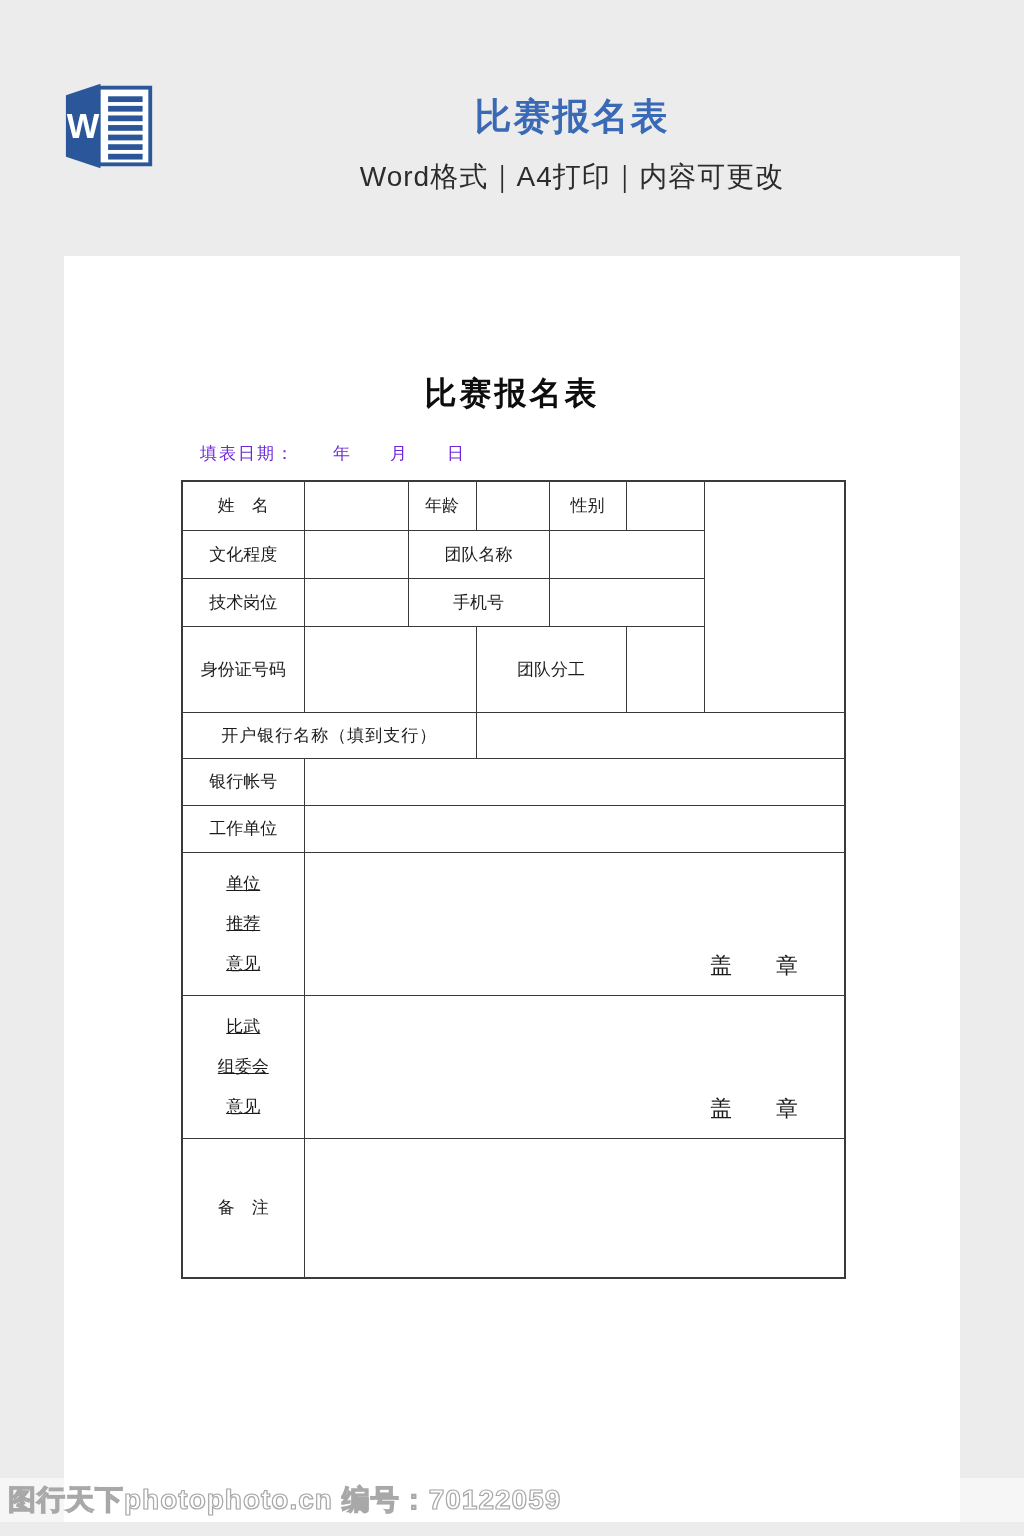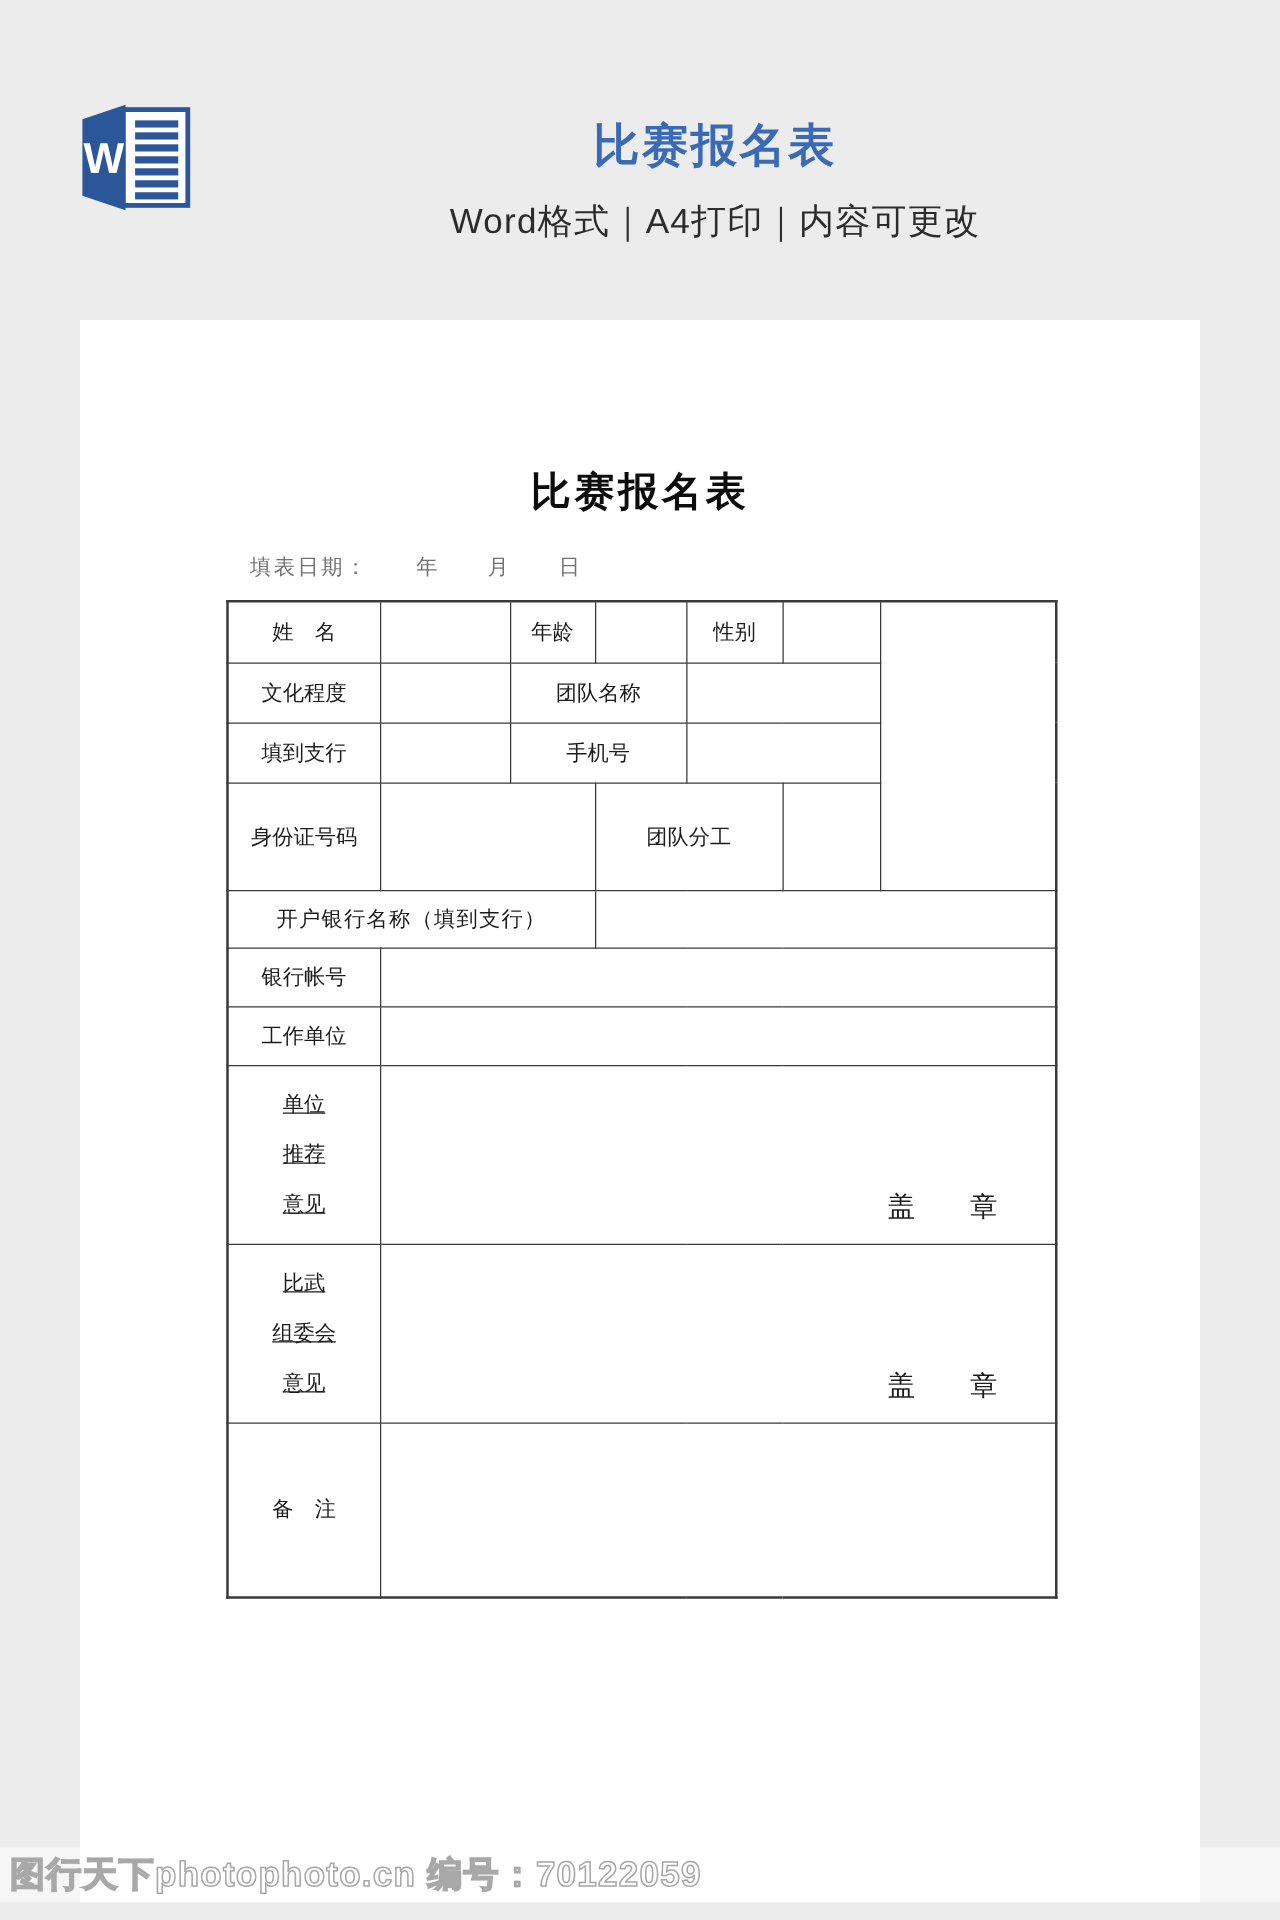--- a/index.html
+++ b/index.html
@@ -11,21 +11,21 @@
   .header-text{position:absolute;left:190px;right:70px;top:92px;text-align:center;}
   .header-title{font-size:37px;font-weight:bold;color:#3a6ab5;letter-spacing:2px;
     font-family:"Liberation Sans", sans-serif;}
   .header-subtitle{margin-top:16px;font-size:28px;color:#2c2c2c;letter-spacing:1px;}
 
   
   .page{position:absolute;left:64px;top:256px;width:896px;height:1266px;background:#ffffff;}
   .doc-title{position:absolute;top:116px;left:0;width:100%;text-align:center;
     font-size:32px;font-weight:bold;color:#0d0d0d;letter-spacing:3px;
     font-family:"DejaVu Serif","Liberation Serif",serif;}
-  .date-line{position:absolute;top:186px;left:136px;font-size:17px;color:#737373;
+  .date-line{position:absolute;top:186px;left:136px;font-size:17px;color:#6d28d9;
     font-family:"DejaVu Serif","Liberation Serif",serif;letter-spacing:2px;}
 
   
   table.form{position:absolute;left:117px;top:224px;width:663px;
     border-collapse:collapse;table-layout:fixed;
     border:2px solid #3a3a3a;
     font-family:"DejaVu Serif","Liberation Serif",serif;}
   table.form td{border:1px solid #3a3a3a;font-size:17px;color:#1c1c1c;
     text-align:center;vertical-align:middle;padding:0;overflow:hidden;}
   tr.r1{height:49px;} tr.r2{height:48px;} tr.r3{height:48px;} tr.r4{height:86px;}
@@ -93,21 +93,21 @@
         <td></td>
         <td rowspan="4"></td>
       </tr>
       <tr class="r2">
         <td>文化程度</td>
         <td></td>
         <td colspan="2">团队名称</td>
         <td colspan="2"></td>
       </tr>
       <tr class="r3">
-        <td>填到支行</td>
+        <td>技术岗位</td>
         <td></td>
         <td colspan="2">手机号</td>
         <td colspan="2"></td>
       </tr>
       <tr class="r4">
         <td>身份证号码</td>
         <td colspan="2"></td>
         <td colspan="2">团队分工</td>
         <td></td>
       </tr>

